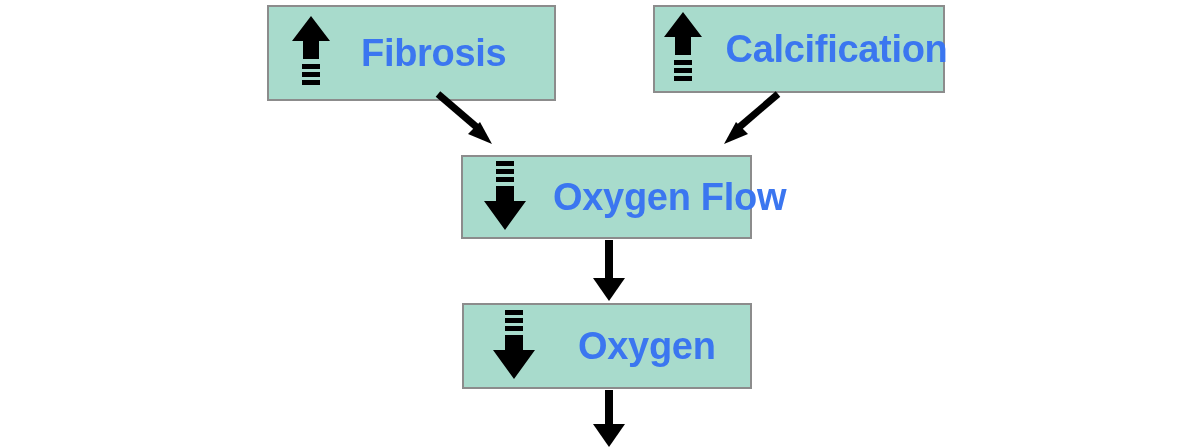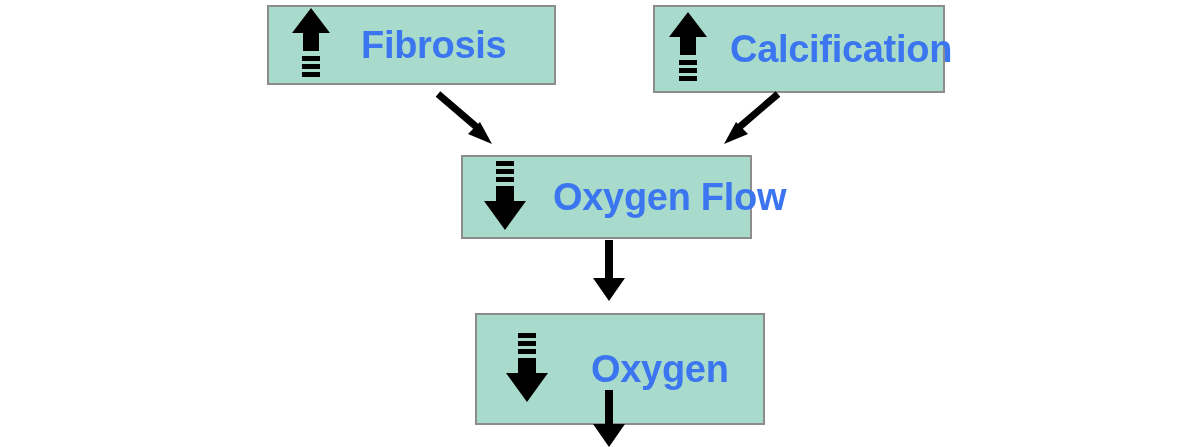--- a/index.html
+++ b/index.html
@@ -34,39 +34,39 @@
     color: #3b76f0;
     font-weight: bold;
     font-family: "Liberation Sans", sans-serif;
     white-space: nowrap;
     line-height: 1;
     letter-spacing: -0.3px;
   }
 
   
   #node-fibrosis {
-    left: 267px; top: 5px; width: 289px; height: 80px;
+    left: 267px; top: 5px; width: 289px; height: 96px;
   }
   #node-fibrosis .node-icon { margin-left: 22px; }
   #node-fibrosis .node-label { font-size: 38px; margin-left: 30px; }
 
   #node-calcification {
-    left: 653px; top: 5px; width: 292px; height: 88px;
+    left: 653px; top: 5px; width: 292px; height: 88px; justify-content: center;
   }
   #node-calcification .node-icon { margin-left: 13px; }
   #node-calcification .node-label { font-size: 38px; margin-left: 22px; }
 
   #node-blood-flow {
     left: 461px; top: 155px; width: 291px; height: 84px;
   }
   #node-blood-flow .node-icon { margin-left: 20px; }
   #node-blood-flow .node-label { font-size: 38px; margin-left: 26px; }
 
   #node-oxygen {
-    left: 462px; top: 313px; width: 290px; height: 112px; margin-left: 13px;
+    left: 462px; top: 303px; width: 290px; height: 86px;
   }
   #node-oxygen .node-icon { margin-left: 28px; }
   #node-oxygen .node-label { font-size: 38px; margin-left: 42px; }
 
   .connector {
     position: absolute;
     overflow: visible;
   }
   #conn-fibrosis-blood { left: 430px; top: 88px; }
   #conn-calcification-blood { left: 716px; top: 88px; }

